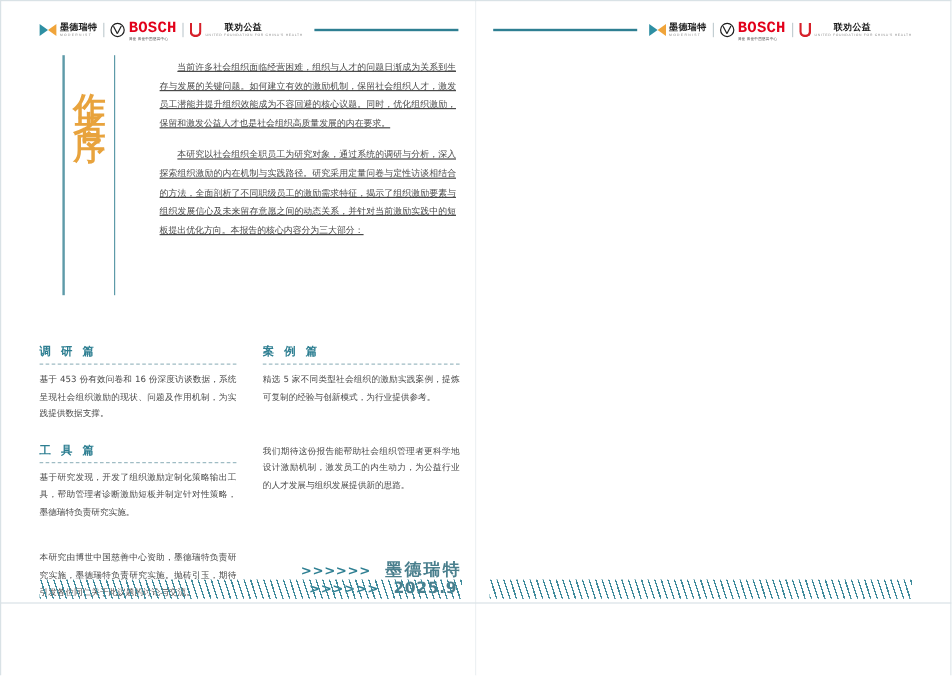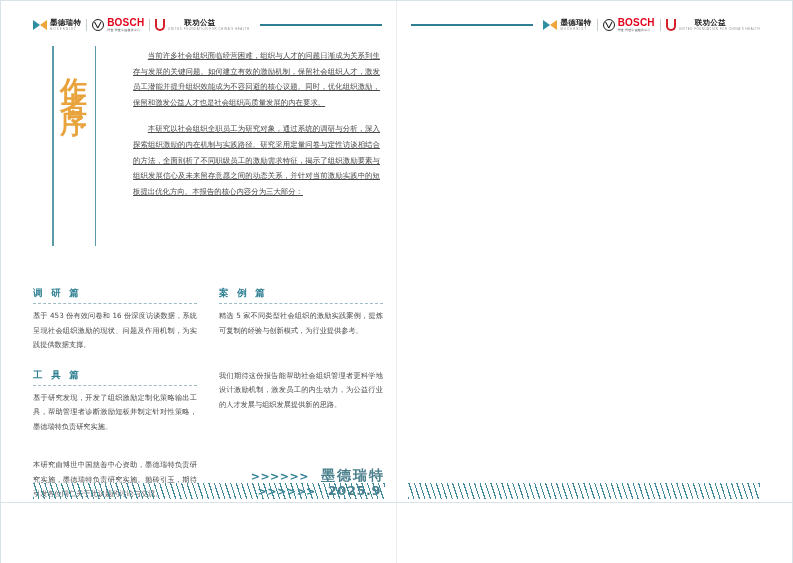--- a/index.html
+++ b/index.html
@@ -68,21 +68,21 @@
   }
   .bosch-mark::before {
     content: ""; position: absolute; left: 50%; top: 1px; width: 1.4px; height: 7px;
     background: #1d1d1d; transform: translateX(-50%) rotate(28deg); transform-origin: bottom center;
   }
   .bosch-mark::after {
     content: ""; position: absolute; left: 50%; top: 1px; width: 1.4px; height: 7px;
     background: #1d1d1d; transform: translateX(-50%) rotate(-28deg); transform-origin: bottom center;
   }
   .bosch-text { line-height: 1; }
-  .bosch-name { font-size: 10px; font-weight: bold; color: #e2001a; letter-spacing: .2px; display: block; }
+  .bosch-name { font-size: 13px; font-weight: bold; color: #e2001a; letter-spacing: .2px; display: block; font-family: Liberation Mono, monospace; }
   .bosch-sub  { font-size: 3px; color: #3d3d3d; letter-spacing: .2px; display: block; margin-top: 1px; }
 
   
   .logo-lianquan { display: flex; align-items: center; gap: 3px; }
   .u-mark {
     width: 10px; height: 12px; position: relative;
   }
   .u-mark::before {
     content: ""; position: absolute; inset: 0;
     border: 2.2px solid #d6202a; border-top: none;
@@ -121,21 +121,21 @@
 
   
   .sections {
     position: absolute; top: 287px; left: 33px; width: 350px;
     display: flex; flex-wrap: wrap; gap: 0 22px;
   }
   .sec { width: 164px; margin-bottom: 16px; }
   .sec-title {
     font-size: 9.5px; font-weight: bold; color: #2e7f92;
     letter-spacing: 3px; margin-bottom: 3px;
-    font-family: Liberation Sans, sans-serif;
+    font-family: Liberation Serif, serif;
   }
   .sec-rule { border-top: 1px dashed #9fbcc4; margin-bottom: 5px; }
   .sec-body {
     font-size: 7.2px; line-height: 14.5px; color: #4a4a4a; text-align: justify;
     font-family: "DejaVu Sans", "Liberation Sans", sans-serif;
   }
 
   
   .closing {
     position: absolute; left: 33px; top: 458px; width: 164px;

